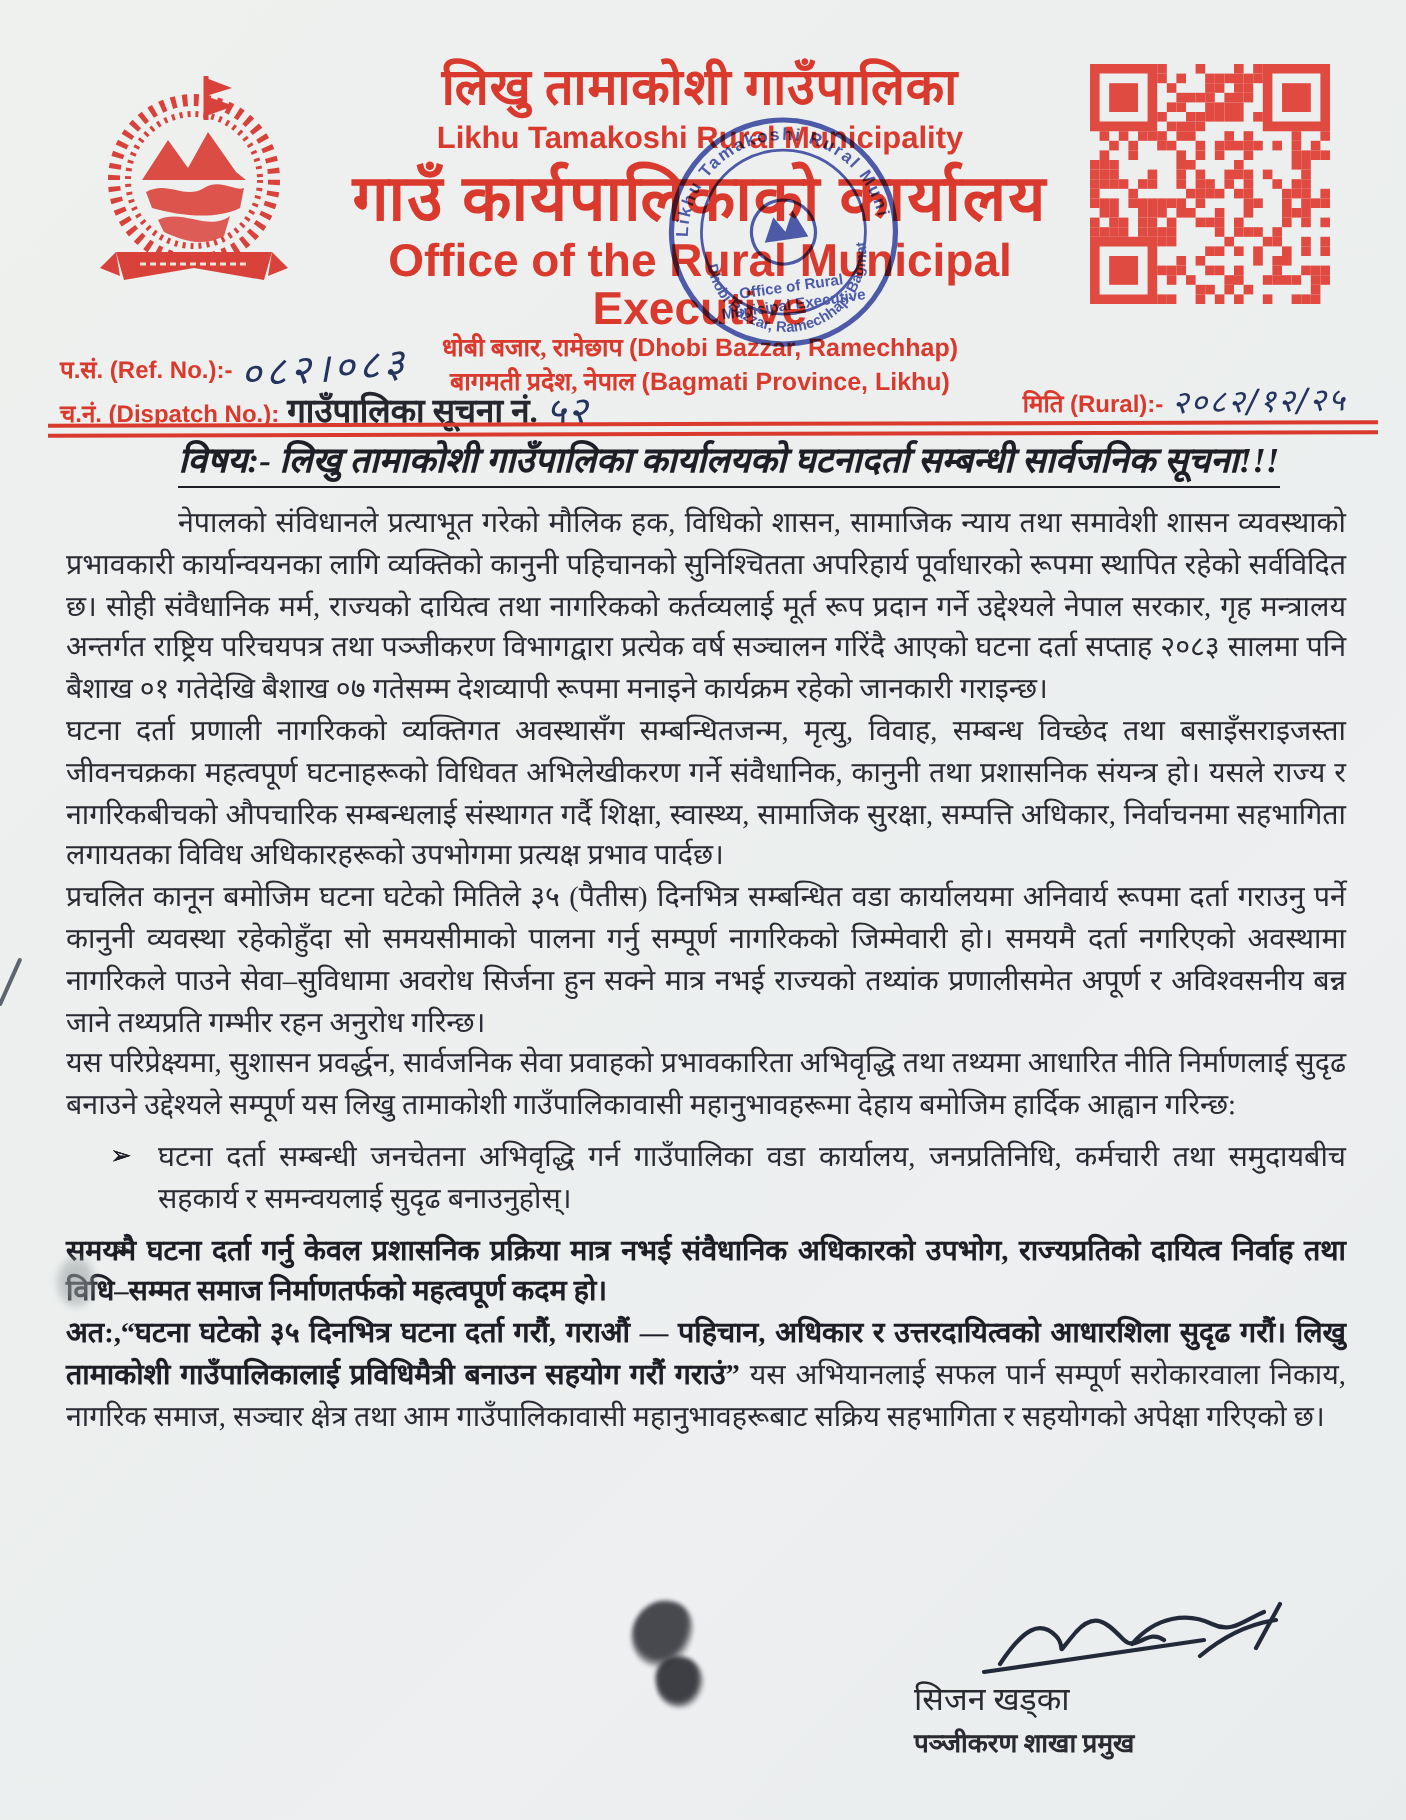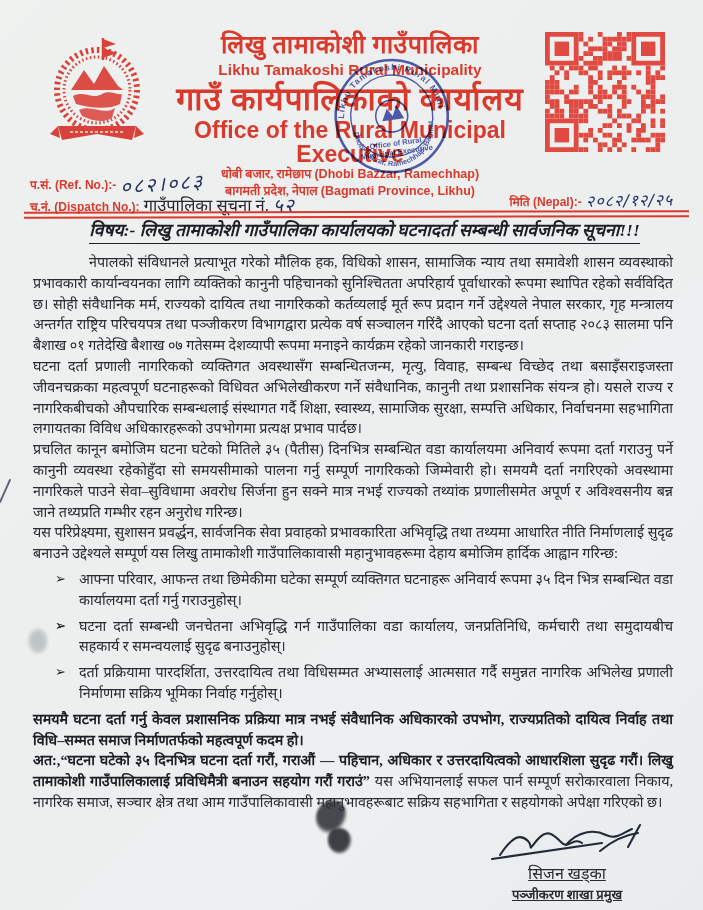--- a/index.html
+++ b/index.html
@@ -28,21 +28,21 @@
 
   
   .meta-label{color:#d93a2d;font-weight:bold;font-size:12px;font-family:"Liberation Sans",sans-serif;}
   .row-ref{position:absolute;left:30px;top:168px;}
   .row-dispatch{position:absolute;left:30px;top:191px;}
   .row-date{position:absolute;right:30px;top:189px;}
   .hand{color:#25335f;font-family:"DejaVu Sans",sans-serif;font-style:italic;}
   .hand-ref{display:inline-block;font-size:20px;transform:rotate(-4deg) translateY(2px);letter-spacing:2px;}
   .hand-num{display:inline-block;font-size:19px;transform:rotate(-2deg) translateY(1px);letter-spacing:1px;}
   .hand-date{display:inline-block;font-size:16px;transform:rotate(-1deg);letter-spacing:1px;}
-  .printed-np{font-size:16.5px;font-weight:normal;color:#26262e;}
+  .printed-np{font-size:16.5px;font-weight:bold;color:#26262e;}
 
   .red-rule{position:absolute;left:24px;right:14px;top:211px;height:3px;
             border-top:2px solid #d93a2d;border-bottom:2px solid #d93a2d;transform:rotate(-.15deg);}
 
   
   .subject-wrap{position:absolute;left:30px;right:4px;top:217px;text-align:center;}
   .subject{display:inline-block;font-size:17.5px;font-weight:bold;color:#1e1e26;
            border-bottom:1.6px solid #1e1e26;padding-bottom:2px;font-style:italic;}
 
   
@@ -50,21 +50,21 @@
              font-size:14.3px;line-height:20.8px;text-align:justify;color:#2a2a32;}
   .para{margin:0;}
   .indent{text-indent:56px;}
   .bullets{margin:3px 0 2px 22px;padding:0;list-style:none;}
   .bullets li{position:relative;padding-left:24px;margin:5px 0;}
   .bullets li .arrow{position:absolute;left:0;top:0;font-family:"DejaVu Sans",sans-serif;
                      font-size:13px;color:#1e1e26;}
   .bold{font-weight:bold;color:#1d1d25;}
 
   
-  .sig-block{position:absolute;right:26px;bottom:4px;width:220px;text-align:center;text-decoration:underline;}
+  .sig-block{position:absolute;right:26px;bottom:27px;width:220px;text-align:left;}
   .sig-scribble{margin:0 auto -4px auto;display:block;}
   .sig-name{font-size:16px;color:#2a2a32;line-height:21px;}
   .sig-title{font-size:13px;font-weight:bold;color:#2a2a32;line-height:22px;}
 
   
   .blot{position:absolute;background:radial-gradient(ellipse at 45% 40%,#2c2c33 55%,rgba(44,44,51,0) 75%);
         filter:blur(1px);}
   .blot1{left:316px;top:800px;width:30px;height:34px;border-radius:55% 45% 50% 50%;opacity:.85;transform:rotate(14deg);}
   .blot2{left:328px;top:828px;width:24px;height:26px;border-radius:45% 55% 50% 50%;opacity:.9;transform:rotate(-8deg);}
   .smudge{position:absolute;left:28px;top:628px;width:20px;height:26px;border-radius:50%;
@@ -389,50 +389,48 @@
   <div class="row-ref">
     <span class="meta-label">प.सं. (Ref. No.):-</span>
     <span class="hand hand-ref">०८२।०८३</span>
   </div>
   <div class="row-dispatch">
     <span class="meta-label">च.नं. (Dispatch No.):</span>
     <span class="printed-np">गाउँपालिका सूचना नं.</span>
     <span class="hand hand-num">५२</span>
   </div>
   <div class="row-date">
-    <span class="meta-label">मिति (Nepal):-</span>
+    <span class="meta-label">मिति (Rural):-</span>
     <span class="hand hand-date">२०८२/१२/२५</span>
   </div>
 
   <div class="red-rule"></div>
 
   <div class="subject-wrap">
     <span class="subject">विषय:- लिखु तामाकोशी गाउँपालिका कार्यालयको घटनादर्ता सम्बन्धी सार्वजनिक सूचना!!!</span>
   </div>
 
   <div class="body-text">
     <p class="para indent">नेपालको संविधानले प्रत्याभूत गरेको मौलिक हक, विधिको शासन, सामाजिक न्याय तथा समावेशी शासन व्यवस्थाको प्रभावकारी कार्यान्वयनका लागि व्यक्तिको कानुनी पहिचानको सुनिश्चितता अपरिहार्य पूर्वाधारको रूपमा स्थापित रहेको सर्वविदित छ। सोही संवैधानिक मर्म, राज्यको दायित्व तथा नागरिकको कर्तव्यलाई मूर्त रूप प्रदान गर्ने उद्देश्यले नेपाल सरकार, गृह मन्त्रालय अन्तर्गत राष्ट्रिय परिचयपत्र तथा पञ्जीकरण विभागद्वारा प्रत्येक वर्ष सञ्चालन गरिंदै आएको घटना दर्ता सप्ताह २०८३ सालमा पनि बैशाख ०१ गतेदेखि बैशाख ०७ गतेसम्म देशव्यापी रूपमा मनाइने कार्यक्रम रहेको जानकारी गराइन्छ।</p>
     <p class="para">घटना दर्ता प्रणाली नागरिकको व्यक्तिगत अवस्थासँग सम्बन्धितजन्म, मृत्यु, विवाह, सम्बन्ध विच्छेद तथा बसाइँसराइजस्ता जीवनचक्रका महत्वपूर्ण घटनाहरूको विधिवत अभिलेखीकरण गर्ने संवैधानिक, कानुनी तथा प्रशासनिक संयन्त्र हो। यसले राज्य र नागरिकबीचको औपचारिक सम्बन्धलाई संस्थागत गर्दै शिक्षा, स्वास्थ्य, सामाजिक सुरक्षा, सम्पत्ति अधिकार, निर्वाचनमा सहभागिता लगायतका विविध अधिकारहरूको उपभोगमा प्रत्यक्ष प्रभाव पार्दछ।</p>
     <p class="para">प्रचलित कानून बमोजिम घटना घटेको मितिले ३५ (पैतीस) दिनभित्र सम्बन्धित वडा कार्यालयमा अनिवार्य रूपमा दर्ता गराउनु पर्ने कानुनी व्यवस्था रहेकोहुँदा सो समयसीमाको पालना गर्नु सम्पूर्ण नागरिकको जिम्मेवारी हो। समयमै दर्ता नगरिएको अवस्थामा नागरिकले पाउने सेवा–सुविधामा अवरोध सिर्जना हुन सक्ने मात्र नभई राज्यको तथ्यांक प्रणालीसमेत अपूर्ण र अविश्वसनीय बन्न जाने तथ्यप्रति गम्भीर रहन अनुरोध गरिन्छ।</p>
     <p class="para">यस परिप्रेक्ष्यमा, सुशासन प्रवर्द्धन, सार्वजनिक सेवा प्रवाहको प्रभावकारिता अभिवृद्धि तथा तथ्यमा आधारित नीति निर्माणलाई सुदृढ बनाउने उद्देश्यले सम्पूर्ण यस लिखु तामाकोशी गाउँपालिकावासी महानुभावहरूमा देहाय बमोजिम हार्दिक आह्वान गरिन्छ:</p>
     <ul class="bullets">
       <li>
         <span class="arrow">➢</span>
-        <span>आफ्ना परिवार, आफन्त तथा छिमेकीमा घटेका सम्पूर्ण व्यक्तिगत घटनाहरू अनिवार्य रूपमा ३५ दिन भित्र सम्बन्धित वडा कार्यालयमा दर्ता गर्नु गराउनुहोस्।</span>
       </li>
       <li>
         <span class="arrow">➢</span>
       </li>
       <li>
         <span class="arrow">➢</span>
         <span>घटना दर्ता सम्बन्धी जनचेतना अभिवृद्धि गर्न गाउँपालिका वडा कार्यालय, जनप्रतिनिधि, कर्मचारी तथा समुदायबीच सहकार्य र समन्वयलाई सुदृढ बनाउनुहोस्।</span>
       </li>
       <li>
         <span class="arrow">➢</span>
-        <span>दर्ता प्रक्रियामा पारदर्शिता, उत्तरदायित्व तथा विधिसम्मत अभ्यासलाई आत्मसात गर्दै समुन्नत नागरिक अभिलेख प्रणाली निर्माणमा सक्रिय भूमिका निर्वाह गर्नुहोस्।</span>
       </li>
     </ul>
     <p class="para bold">समयमै घटना दर्ता गर्नु केवल प्रशासनिक प्रक्रिया मात्र नभई संवैधानिक अधिकारको उपभोग, राज्यप्रतिको दायित्व निर्वाह तथा विधि–सम्मत समाज निर्माणतर्फको महत्वपूर्ण कदम हो।</p>
     <p class="para">
       <span class="bold">अत:,“घटना घटेको ३५ दिनभित्र घटना दर्ता गरौं, गराऔं — पहिचान, अधिकार र उत्तरदायित्वको आधारशिला सुदृढ गरौं। लिखु तामाकोशी गाउँपालिकालाई प्रविधिमैत्री बनाउन सहयोग गरौं गराउं”</span>
       <span>यस अभियानलाई सफल पार्न सम्पूर्ण सरोकारवाला निकाय, नागरिक समाज, सञ्चार क्षेत्र तथा आम गाउँपालिकावासी महानुभावहरूबाट सक्रिय सहभागिता र सहयोगको अपेक्षा गरिएको छ।</span>
     </p>
   </div>
 
   <div class="sig-block">

